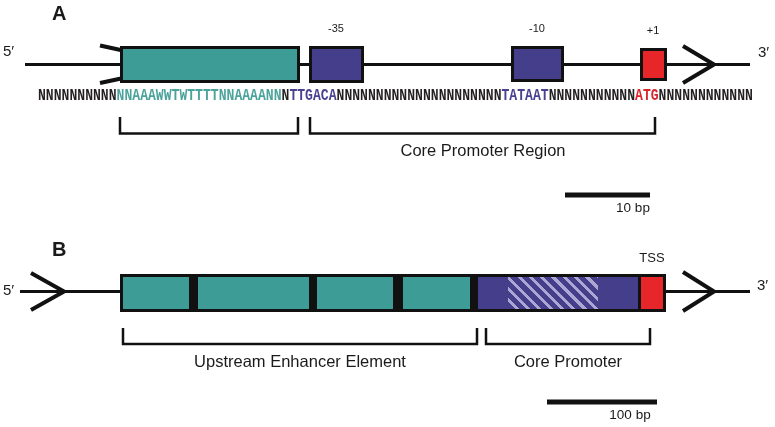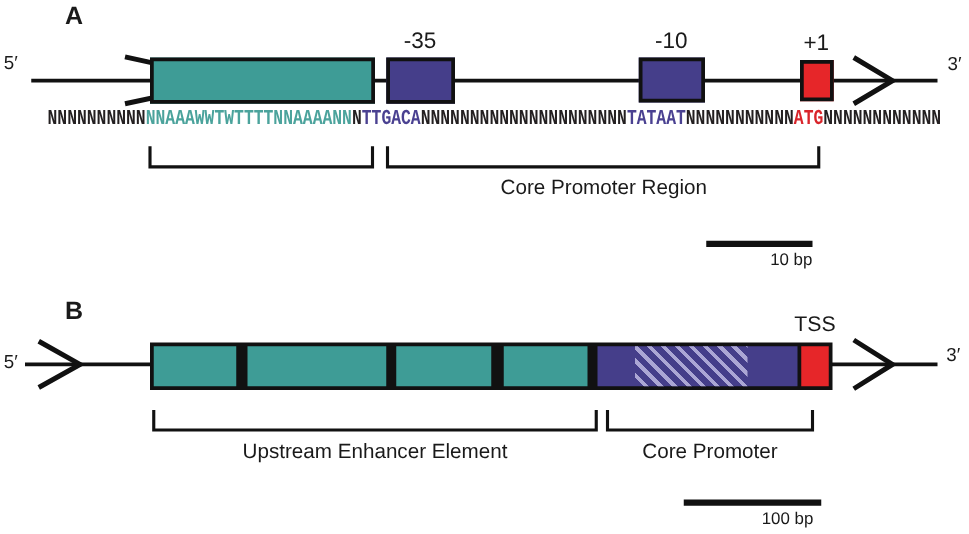--- a/index.html
+++ b/index.html
@@ -6,24 +6,24 @@
     --teal:#3E9C96; --purple:#453E8A; --red:#E62629; --hatch:#ABA6D4;
     --ink:#1A1A1A; --seq-teal:#4BA39C; --seq-purple:#4A4191; --seq-red:#D9252B;
   }
   html,body{margin:0;padding:0;background:#fff;}
   .fig{position:relative;width:775px;height:427px;background:#fff;overflow:hidden;
        font-family:"Liberation Sans",sans-serif;color:var(--ink);}
   .overlay{position:absolute;left:0;top:0;width:775px;height:427px;}
   .abs{position:absolute;}
   .panel-letter{font-size:20px;font-weight:bold;}
   .prime{font-size:15px;}
-  .boxlabel{font-size:18px;transform:translateX(-50%);white-space:nowrap;}
+  .boxlabel{font-size:11px;transform:translateX(-50%);white-space:nowrap;}
   .bracketlabel{font-size:16.5px;transform:translateX(-50%);white-space:nowrap;}
   .scalelabel{font-size:13.5px;transform:translateX(-50%);white-space:nowrap;}
-  .tss{font-size:17px;transform:translateX(-50%);}
+  .tss{font-size:13px;transform:translateX(-50%);}
   .box{position:absolute;border:3px solid #111;box-sizing:border-box;}
   .box.teal{background:var(--teal);}
   .box.purple{background:var(--purple);}
   .box.red{background:var(--red);}
   .seq{position:absolute;left:38px;top:86px;font-family:"Liberation Mono",monospace;
        font-weight:bold;font-size:17px;white-space:nowrap;transform:scaleX(0.77);
        transform-origin:0 0;letter-spacing:0;}
   .seq-black{color:#231F20;} .seq-teal{color:var(--seq-teal);}
   .seq-purple{color:var(--seq-purple);} .seq-red{color:var(--seq-red);}
   .bar{position:absolute;left:120px;top:274px;width:546px;height:38px;background:#111;}

